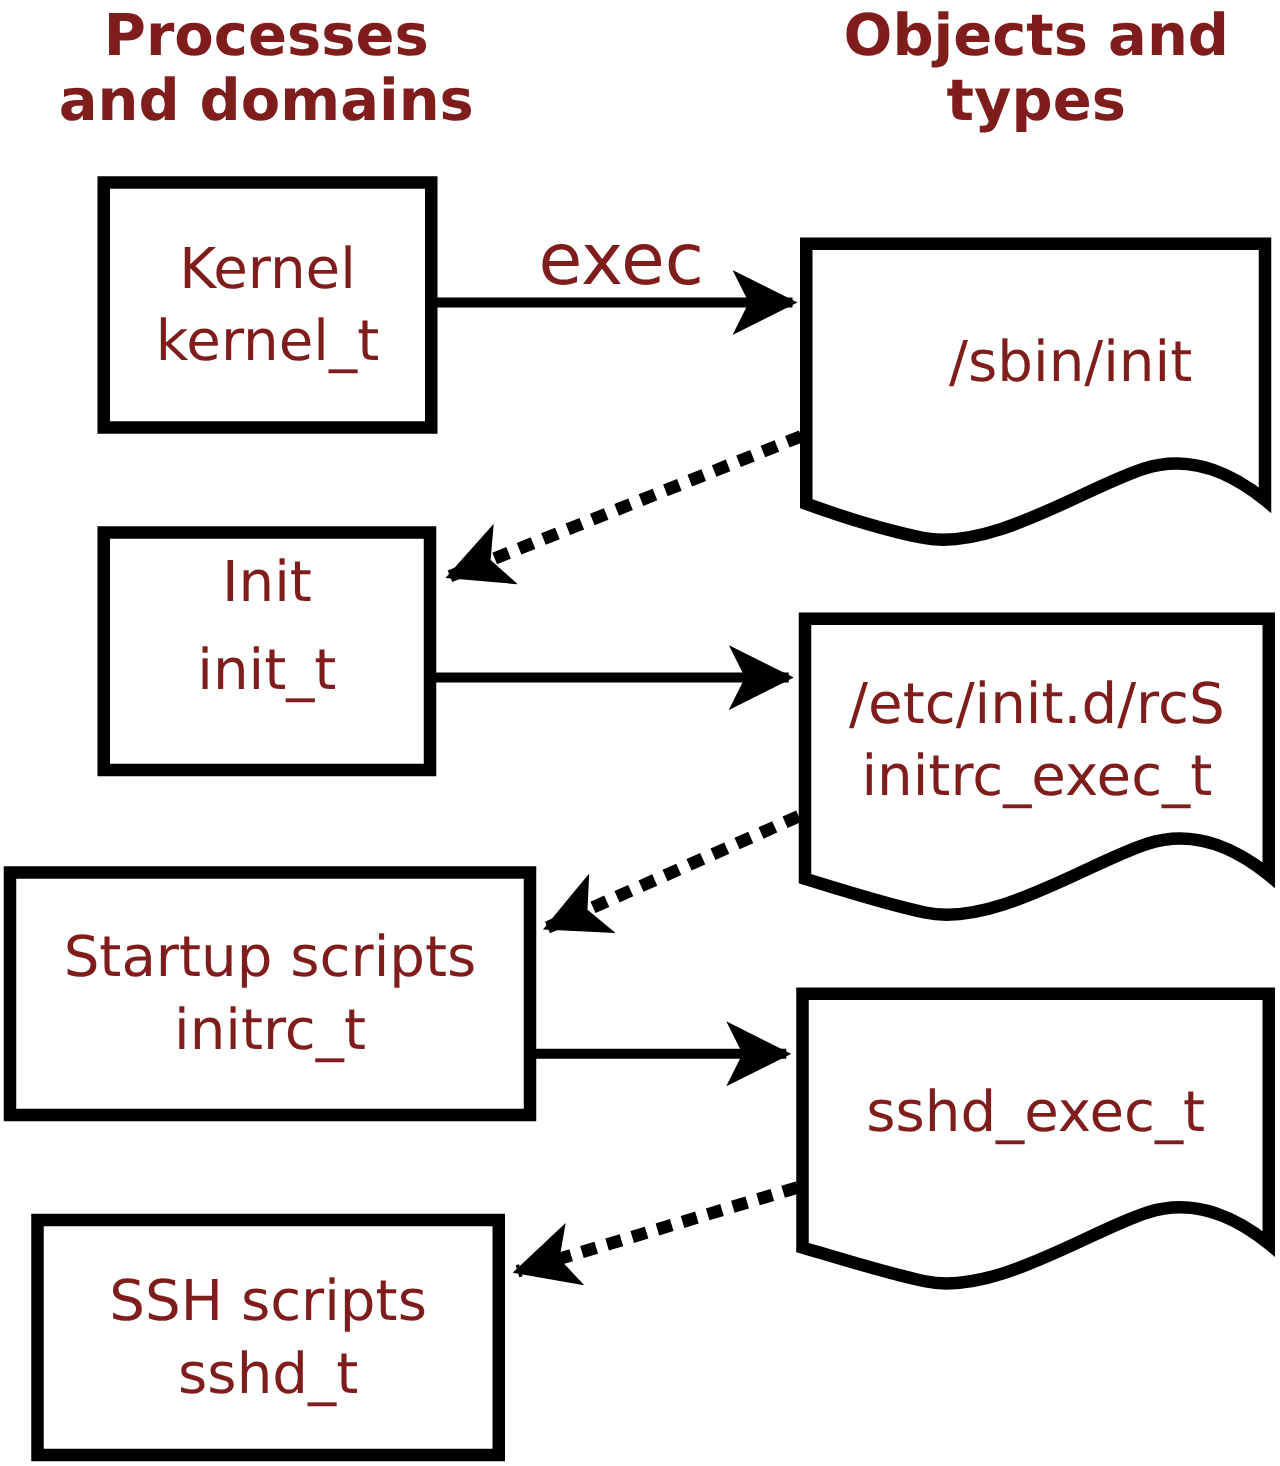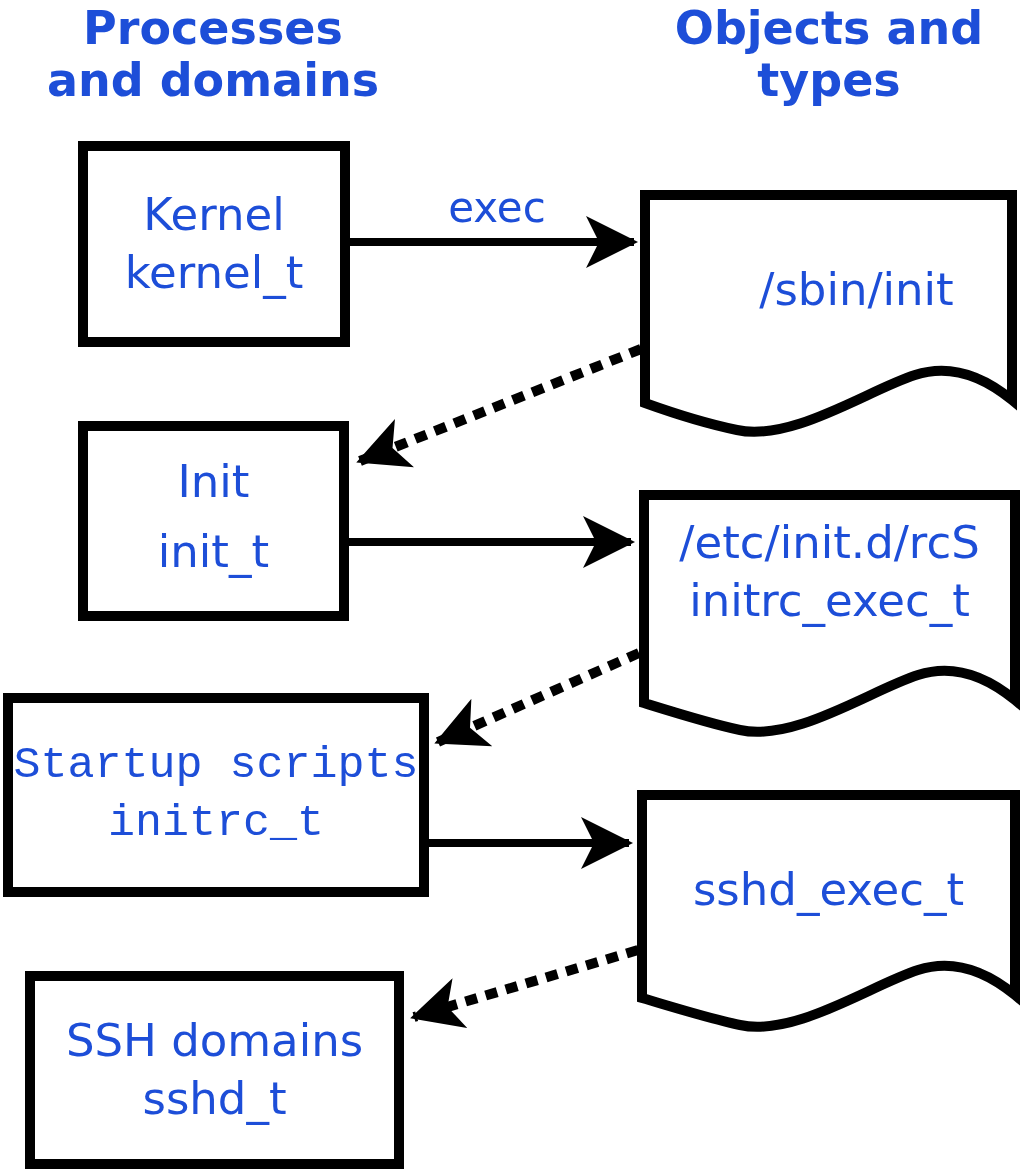--- a/index.html
+++ b/index.html
@@ -1,21 +1,21 @@
 <!DOCTYPE html>
 <html><head>
 <meta charset="utf-8">
 <style>
   html, body { margin: 0; padding: 0; background: #ffffff; }
   .diagram {
     position: relative;
     width: 1024px;
     height: 1173px;
     background: #ffffff;
-    color: #1d4ed8;
+    color: #7f1d1d;
     font-family: "DejaVu Sans", "Liberation Sans", sans-serif;
     overflow: hidden;
   }
   .layer-svg {
     position: absolute;
     left: 0; top: 0;
     width: 1024px; height: 1173px;
   }
   .label {
     position: absolute;
@@ -29,21 +29,21 @@
   }
   .node-label {
     display: flex;
     flex-direction: column;
     align-items: center;
     justify-content: center;
     font-size: 45px;
     line-height: 58px;
   }
   .edge-label {
-    font-size: 42px;
+    font-size: 57px;
     line-height: 48px;
   }
 </style>
 </head>
 <body>
 
 <div class="diagram">
 
   <svg class="layer-svg" viewBox="0 0 1024 1173">
     <defs>
@@ -83,37 +83,37 @@
 and domains</div>
   <div class="label hdr" style="left:629px; top:2px; width:400px;">Objects and
 types</div>
 
   <div class="label edge-label" style="left:397px; top:184px; width:200px;">exec</div>
 
   <div class="label node-label" style="left:78px; top:141px; width:272px; height:206px;text-align:right;">
     <div>Kernel</div>
     <div>kernel_t</div>
   </div>
-  <div class="label node-label" style="left:78px; top:417px; width:271px; height:200px;gap:12px;">
+  <div class="label node-label" style="left:78px; top:401px; width:271px; height:200px;gap:12px;">
     <div>Init</div>
     <div>init_t</div>
   </div>
-  <div class="label node-label" style="left:3px; top:693px; width:426px; height:204px;font-family:Liberation Mono, monospace;">
+  <div class="label node-label" style="left:3px; top:693px; width:426px; height:204px;">
     <div>Startup scripts</div>
     <div>initrc_t</div>
   </div>
   <div class="label node-label" style="left:25px; top:971px; width:379px; height:198px;">
-    <div>SSH domains</div>
+    <div>SSH scripts</div>
     <div>sshd_t</div>
   </div>
 
   <div class="label node-label" style="left:640px; top:192px; width:377px; height:196px;margin-left:28px;">
     <div>/sbin/init</div>
   </div>
-  <div class="label node-label" style="left:639px; top:472px; width:381px; height:200px;">
+  <div class="label node-label" style="left:639px; top:492px; width:381px; height:200px;">
     <div>/etc/init.d/rcS</div>
     <div>initrc_exec_t</div>
   </div>
   <div class="label node-label" style="left:637px; top:792px; width:383px; height:196px;">
     <div>sshd_exec_t</div>
   </div>
 
 </div>
 
 </body></html>

